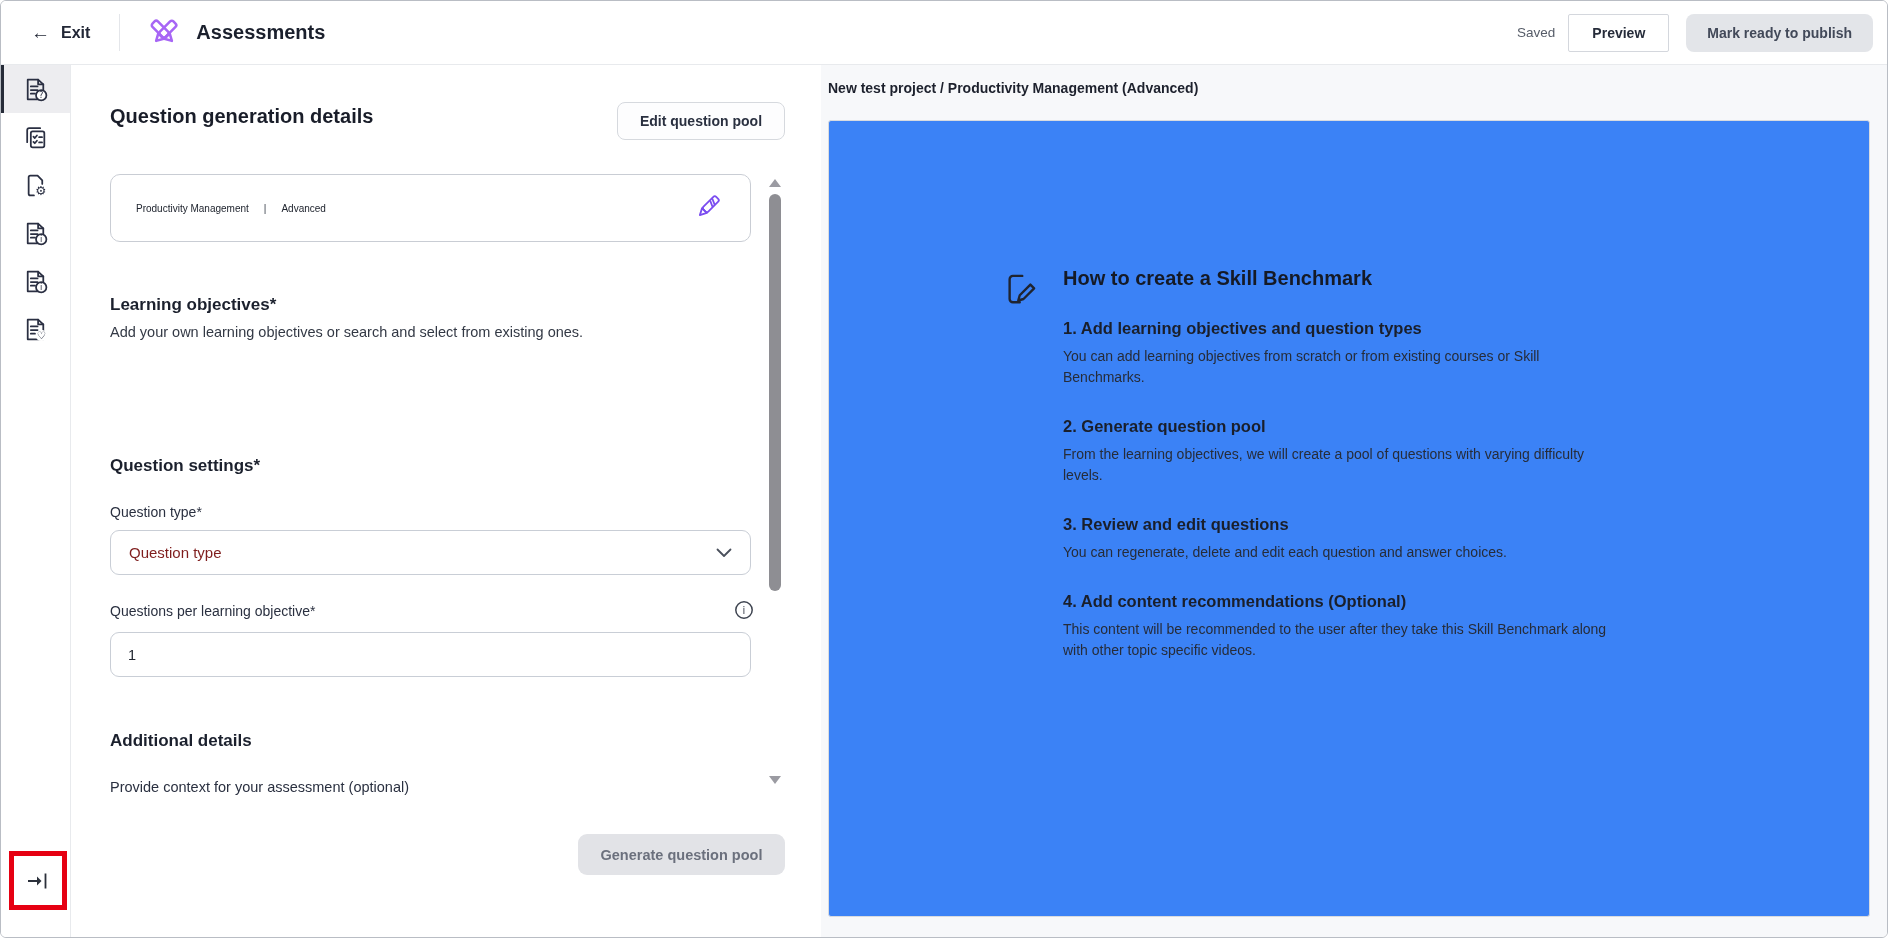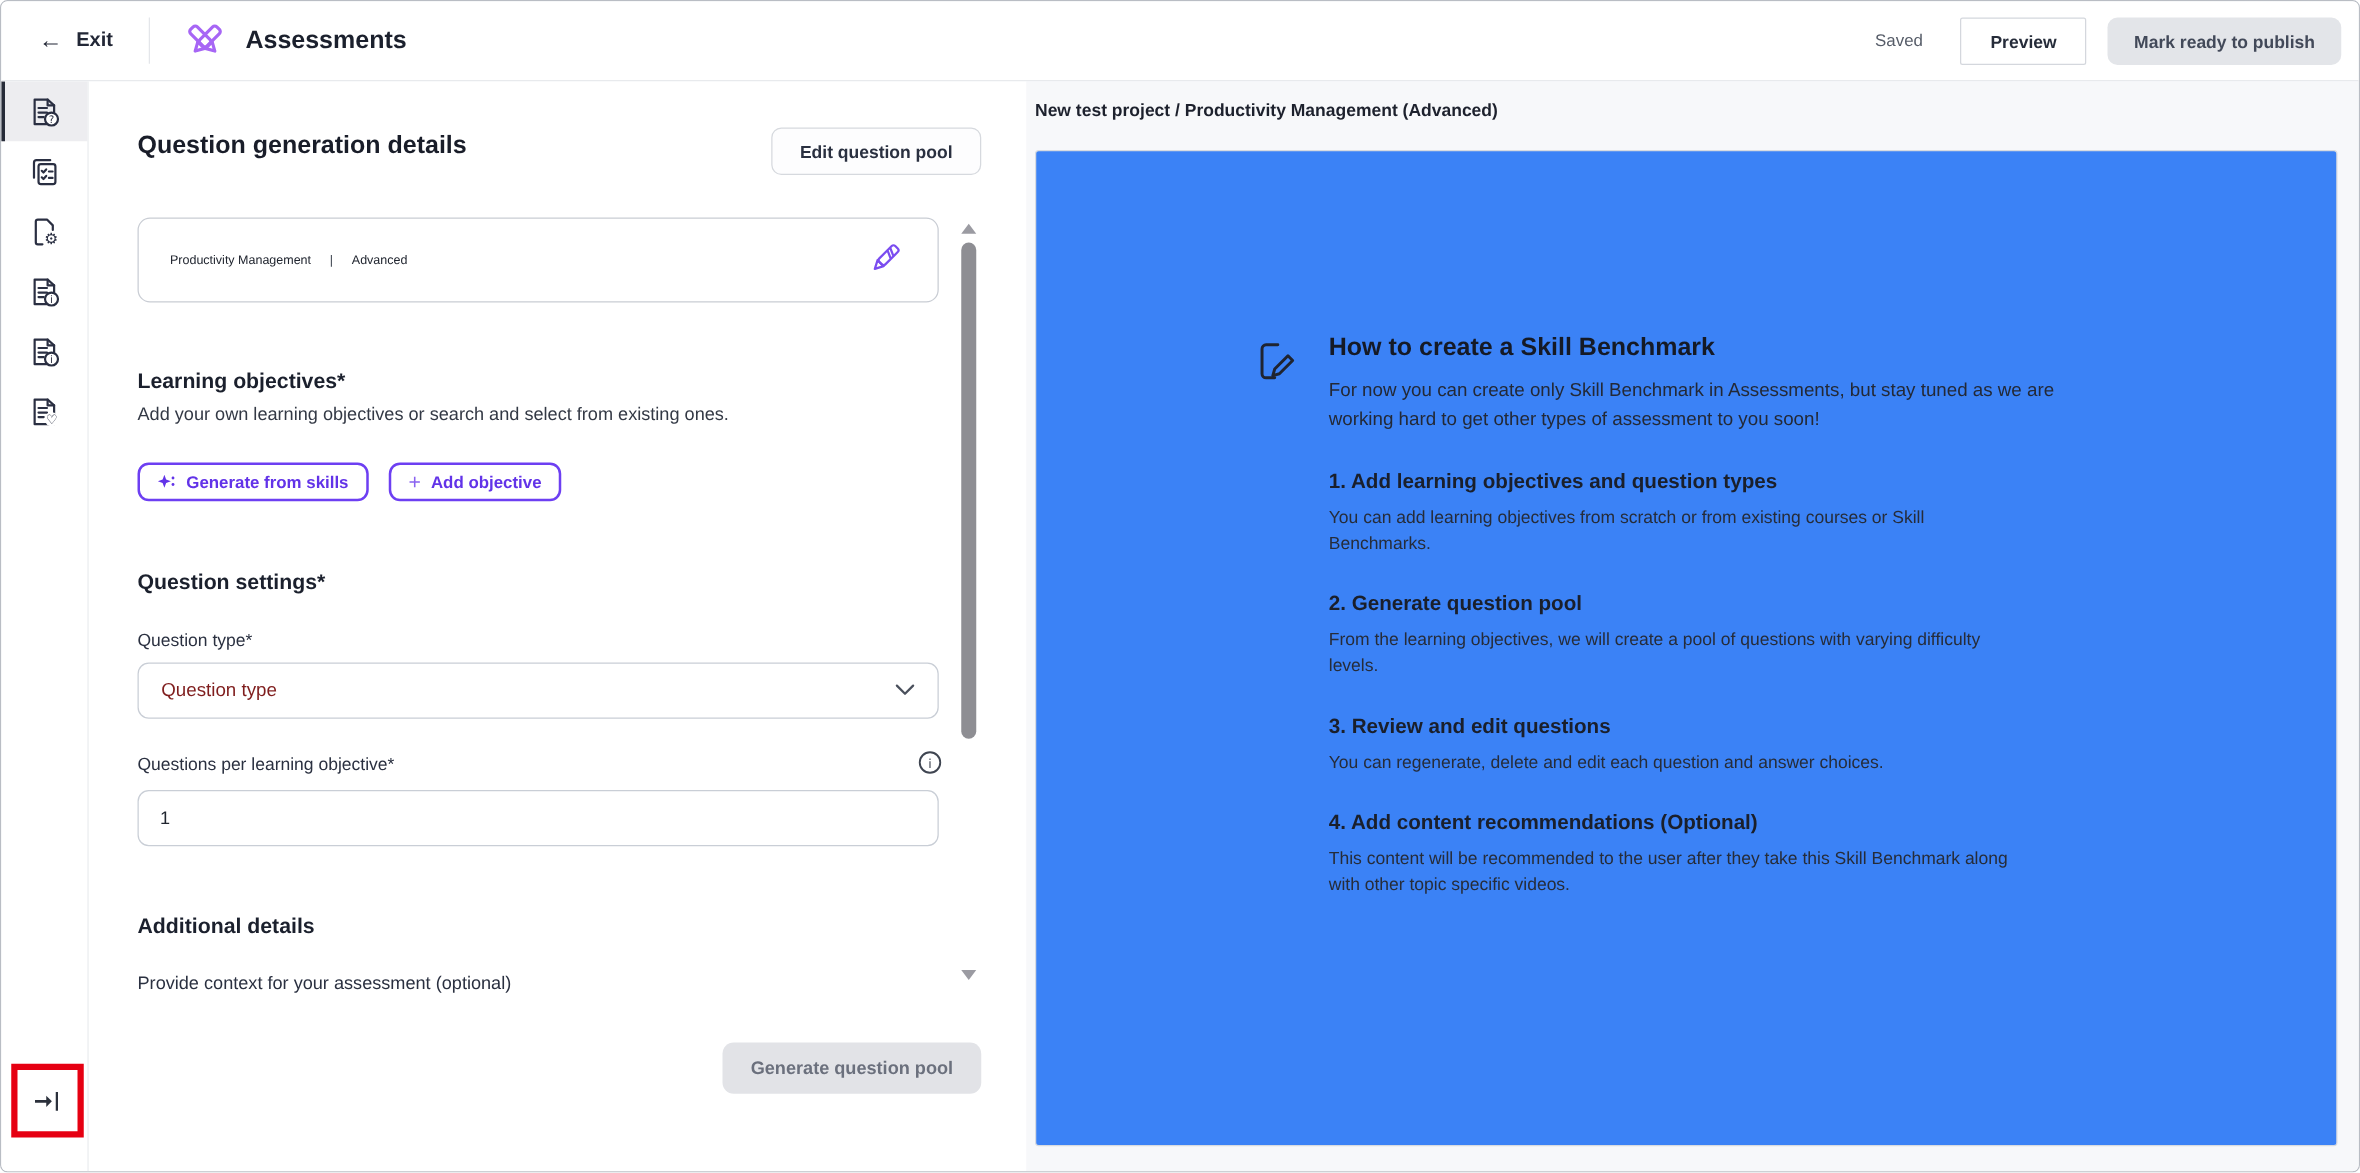--- a/index.html
+++ b/index.html
@@ -29,21 +29,21 @@
     display: flex; align-items: center; gap: 11px;
     font-size: 16px; font-weight: bold; color: #222736;
     cursor: pointer; background: none; border: none;
     font-family: "Liberation Sans", sans-serif;
   }
   .exit-arrow { font-size: 19px; line-height: 1; color: #222736; }
   .topbar-divider { width: 1px; height: 37px; background: #e4e6ea; margin-left: 29px; }
   .logo { margin-left: 26px; display: flex; align-items: center; }
   .app-title { margin-left: 14px; font-size: 20px; font-weight: bold; color: #1b202d; }
   .topbar-right { margin-left: auto; display: flex; align-items: center; }
-  .saved-label { font-size: 13.5px; color: #565c68; margin-right: 30px; }
+  .saved-label { font-size: 13.5px; color: #565c68; margin-right: 13px; }
   .preview-btn {
     height: 38px; padding: 0 23px; margin-right: 17px;
     background: #fff; border: 1px solid #d4d7dd; border-radius: 2px;
     font-size: 14px; font-weight: bold; color: #262c3a; cursor: pointer;
     font-family: "Liberation Sans", sans-serif;
   }
   .publish-btn {
     height: 38px; padding: 0 21px; margin-right: 14px;
     background: #e3e5e9; border: none; border-radius: 8px;
     font-size: 14px; font-weight: bold; color: #424959; cursor: default;
@@ -288,34 +288,20 @@
             <path d="M11.6 20 L15 26.5 L18.4 20 Z"></path>
             <path d="M12.5 6.2 l5 2.2 M12.5 9.2 l5 2.2"></path>
           </g>
         </svg>
       </span>
     </div>
 
     <div class="section-title lo-title">Learning objectives*</div>
     <div class="lo-desc">Add your own learning objectives or search and select from existing ones.</div>
 
-    <div class="lo-buttons">
-      <button class="pill-btn">
-        <svg width="15" height="14" viewBox="0 0 15 14" fill="#6233e8">
-          <path d="M5.5 0.8 L6.9 4.6 L10.7 6 L6.9 7.4 L5.5 11.2 L4.1 7.4 L0.3 6 L4.1 4.6 Z"></path>
-          <circle cx="12.4" cy="3.4" r="1.15"></circle>
-          <circle cx="12.4" cy="8.6" r="1.15"></circle>
-        </svg>
-        <span>Generate from skills</span>
-      </button>
-      <button class="pill-btn">
-        <span class="plus-glyph">+</span>
-        <span>Add objective</span>
-      </button>
-    </div>
 
     <div class="section-title qs-title">Question settings*</div>
 
     <div class="field-label qt-label">Question type*</div>
     <div class="select-box">
       <span class="select-placeholder">Question type</span>
       <span class="chevron">
         <svg width="16" height="10" viewBox="0 0 16 10">
             <path d="M1.5 1.5 L8 8 L14.5 1.5" stroke="#4a505c" stroke-width="1.8" fill="none" stroke-linecap="round" stroke-linejoin="round"></path>
           </svg>
@@ -349,21 +335,20 @@
     <div class="howto-card">
       <div class="howto">
         <div class="howto-icon-col">
           <svg width="40" height="40" viewBox="0 0 32 32" fill="none" stroke="#1f2430" stroke-width="1.9" stroke-linejoin="round" stroke-linecap="round">
             <path d="M17 5.5 H9.5 a2.6 2.6 0 0 0 -2.6 2.6 V24 a2.6 2.6 0 0 0 2.6 2.6 H15"></path>
             <path d="M23.5 12.5 l3 3 L18 24 l-4.2 1.2 L15 21 l8.5 -8.5 Z"></path>
           </svg>
         </div>
         <div class="howto-text-col">
           <div class="howto-title">How to create a Skill Benchmark</div>
-          <div class="howto-intro">For now you can create only Skill Benchmark in Assessments, but stay tuned as we are working hard to get other types of assessment to you soon!</div>
 
           <div class="step-title">1. Add learning objectives and question types</div>
           <div class="step-desc">You can add learning objectives from scratch or from existing courses or Skill Benchmarks.</div>
 
           <div class="step-title">2. Generate question pool</div>
           <div class="step-desc">From the learning objectives, we will create a pool of questions with varying difficulty levels.</div>
 
           <div class="step-title">3. Review and edit questions</div>
           <div class="step-desc">You can regenerate, delete and edit each question and answer choices.</div>
 

